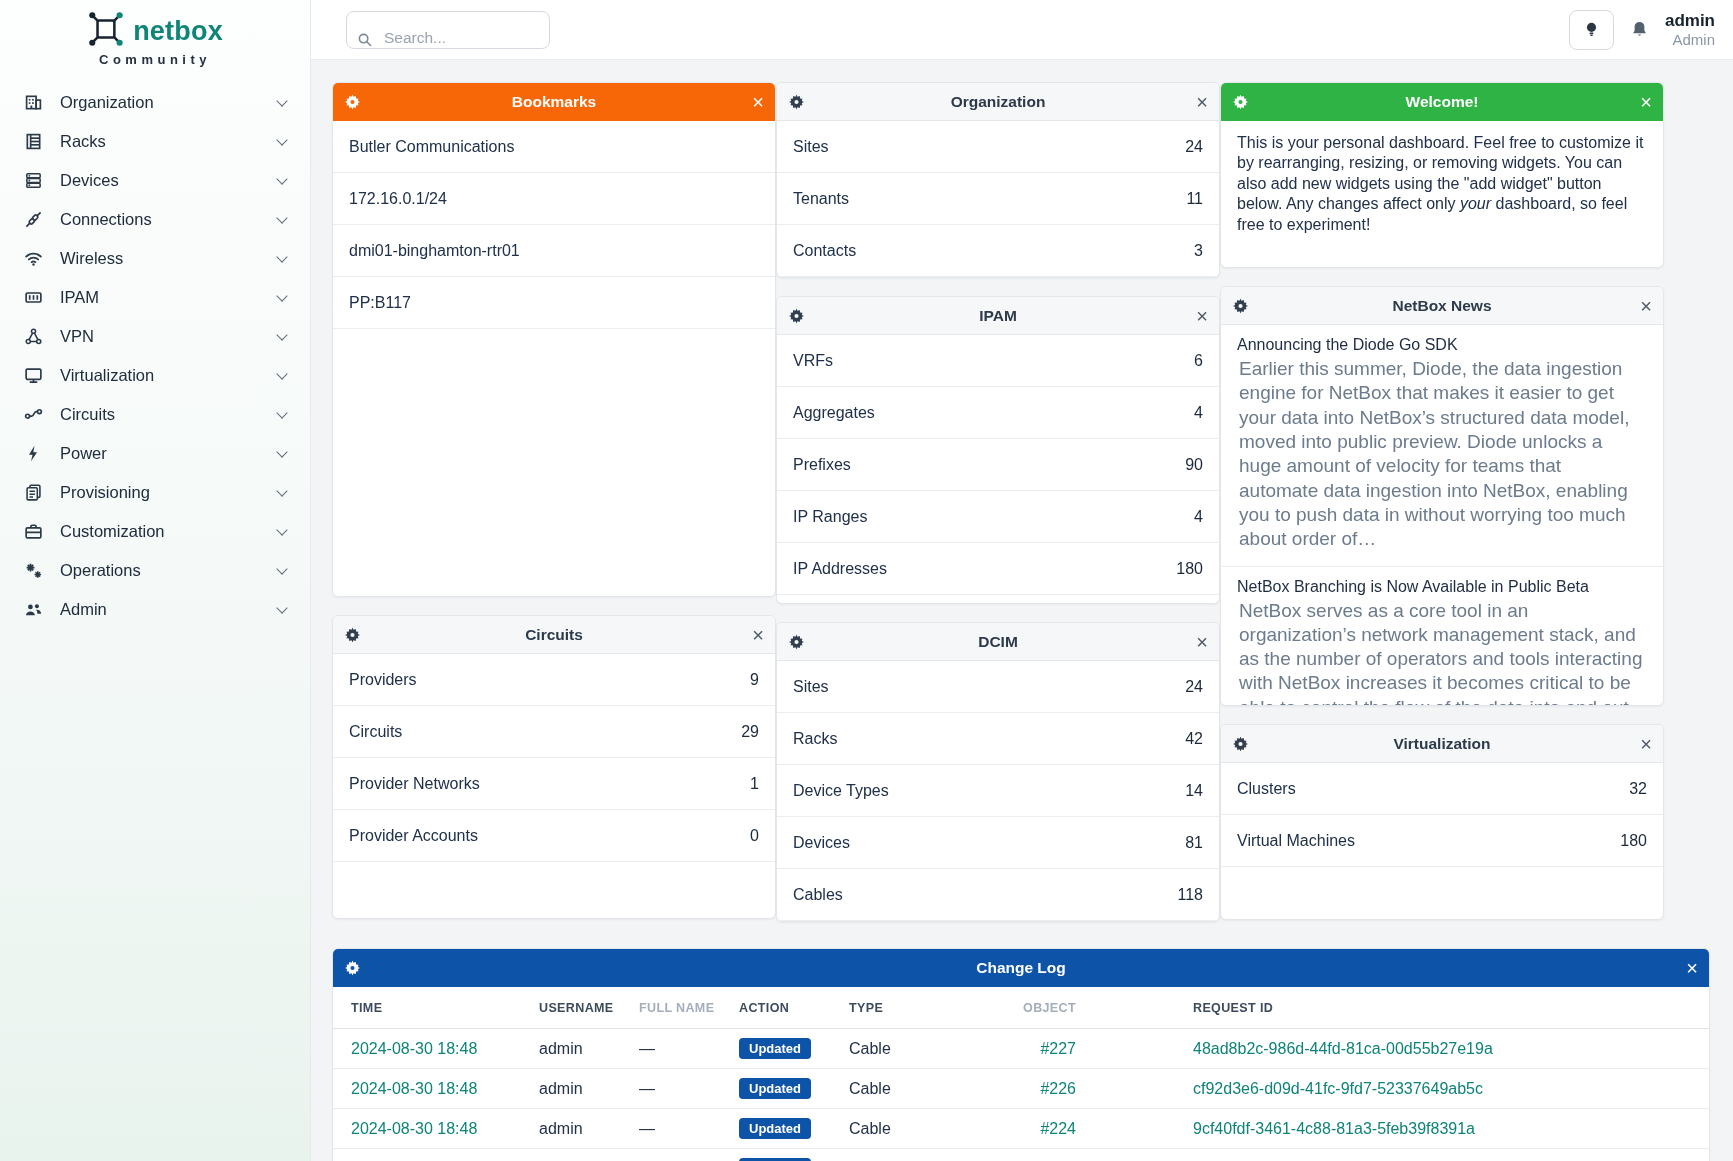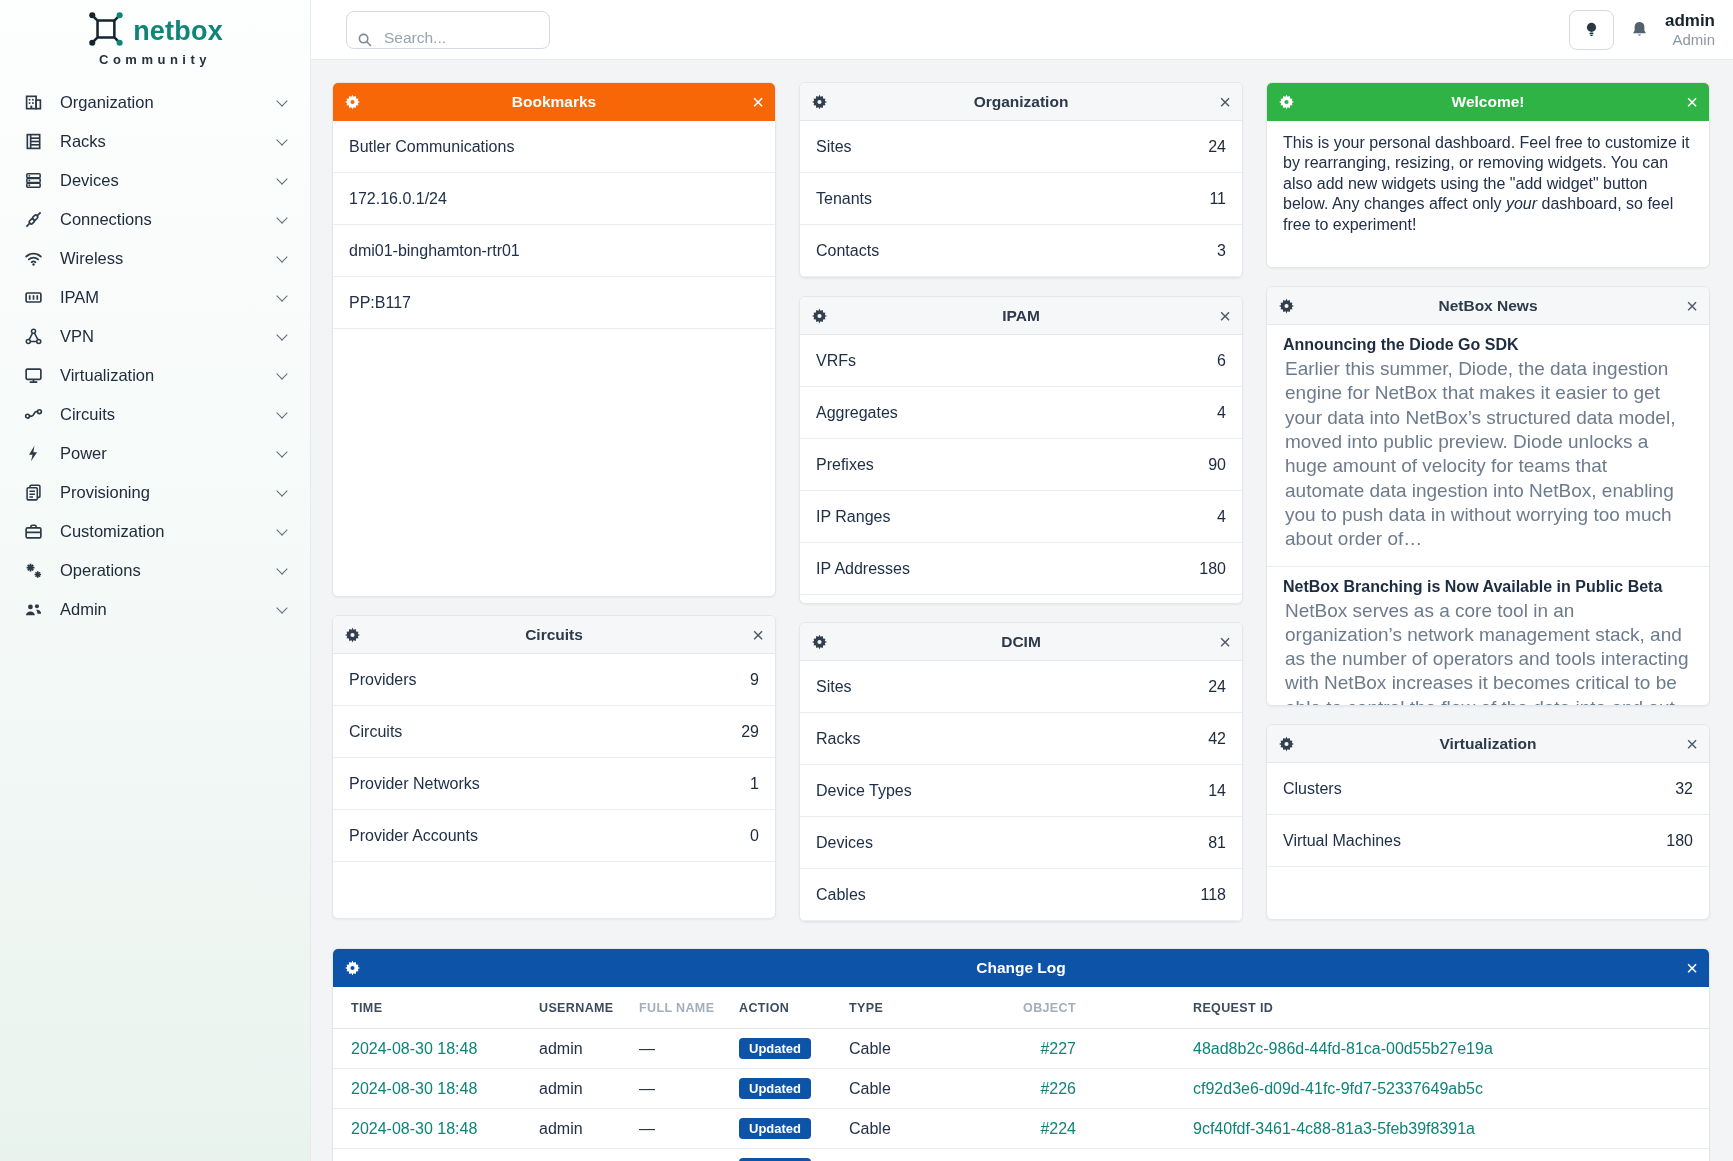--- a/index.html
+++ b/index.html
@@ -33,21 +33,21 @@
   .top-right{margin-left:auto;display:flex;align-items:center;gap:16px}
   .bulb-btn{width:45px;height:40px;border:1px solid #d5dae0;border-radius:8px;background:#fff;display:flex;
     align-items:center;justify-content:center;cursor:pointer;color:#2a3644}
   .bell{color:#53616f;display:flex;align-items:center;cursor:pointer}
   .userbox{text-align:right;cursor:pointer;line-height:1.15}
   .userbox .u1{font-size:17px;font-weight:700;color:#16222e}
   .userbox .u2{font-size:15px;color:#8b97a5}
 
   
   main{flex:1;padding:22px 23px 0 21px;overflow:hidden}
-  .cols{display:flex;gap:23px}
+  .cols{display:flex;}
   .col{display:flex;flex-direction:column;gap:18px;width:444px;flex:0 0 444px}
 
   .wcard{background:#fff;border:1px solid #e3e7ea;border-radius:6px;box-shadow:0 1px 2px rgba(16,24,32,.05);
     overflow:hidden;display:flex;flex-direction:column}
   .w-head{--hbg:#f5f7f9;position:relative;height:38px;flex:0 0 38px;display:flex;align-items:center;justify-content:center;
     background:var(--hbg);border-bottom:1px solid #e4e8eb;color:#2d3a4a;font-weight:700;font-size:15.5px}
   .w-head.orange{--hbg:#f76707;color:#fff;border-bottom:none}
   .w-head.green{--hbg:#2fb344;color:#fff;border-bottom:none}
   .w-head.blue{--hbg:#0d53a7;color:#fff;border-bottom:none}
   .gear-btn{position:absolute;left:12px;top:50%;transform:translateY(-50%);width:15px;height:15px;cursor:pointer;color:inherit}
@@ -64,21 +64,21 @@
   .stat-val{color:#1c2a3c}
 
   
   .hw-bm{height:515px}.hw-circ{height:304px}
   .hw-org{height:196px}.hw-ipam{height:308px}.hw-dcim{height:300px}
   .hw-welcome{height:186px}.hw-news{height:420px}.hw-virt{height:196px}
 
   .welcome-body{padding:12px 16px;font-size:16px;line-height:1.28;color:#22304a;margin:0}
   .news-item{padding:11px 16px 12px;border-bottom:1px solid #ebeef1}
   .news-item:last-child{border-bottom:none}
-  .news-title{font-size:16px;font-weight:700;color:#1e2c42;margin:0 0 3px;cursor:pointer}
+  .news-title{font-size:16px;font-weight:400;color:#1e2c42;margin:0 0 3px;cursor:pointer}
   .news-excerpt{margin:2px;font-size:19px;line-height:1.28;color:#6c7b8d}
   .news-excerpt:empty{display:none}
 
   
   .changelog{margin-top:26px;width:1378px}
   .cl-row{display:grid;grid-template-columns:188px 100px 100px 110px 108px 139px 1fr;align-items:center;padding:0 18px}
   .cl-thead{height:42px;font-size:12.5px;font-weight:700;letter-spacing:.03em;color:#3c4a5c;border-bottom:1px solid #dfe3e8}
   .cl-thead .muted{color:#a3aeba}
   .cl-tr{height:40px;font-size:16px;border-bottom:1px solid #e9ecef}
   .c-obj{text-align:right;padding-right:20px}

